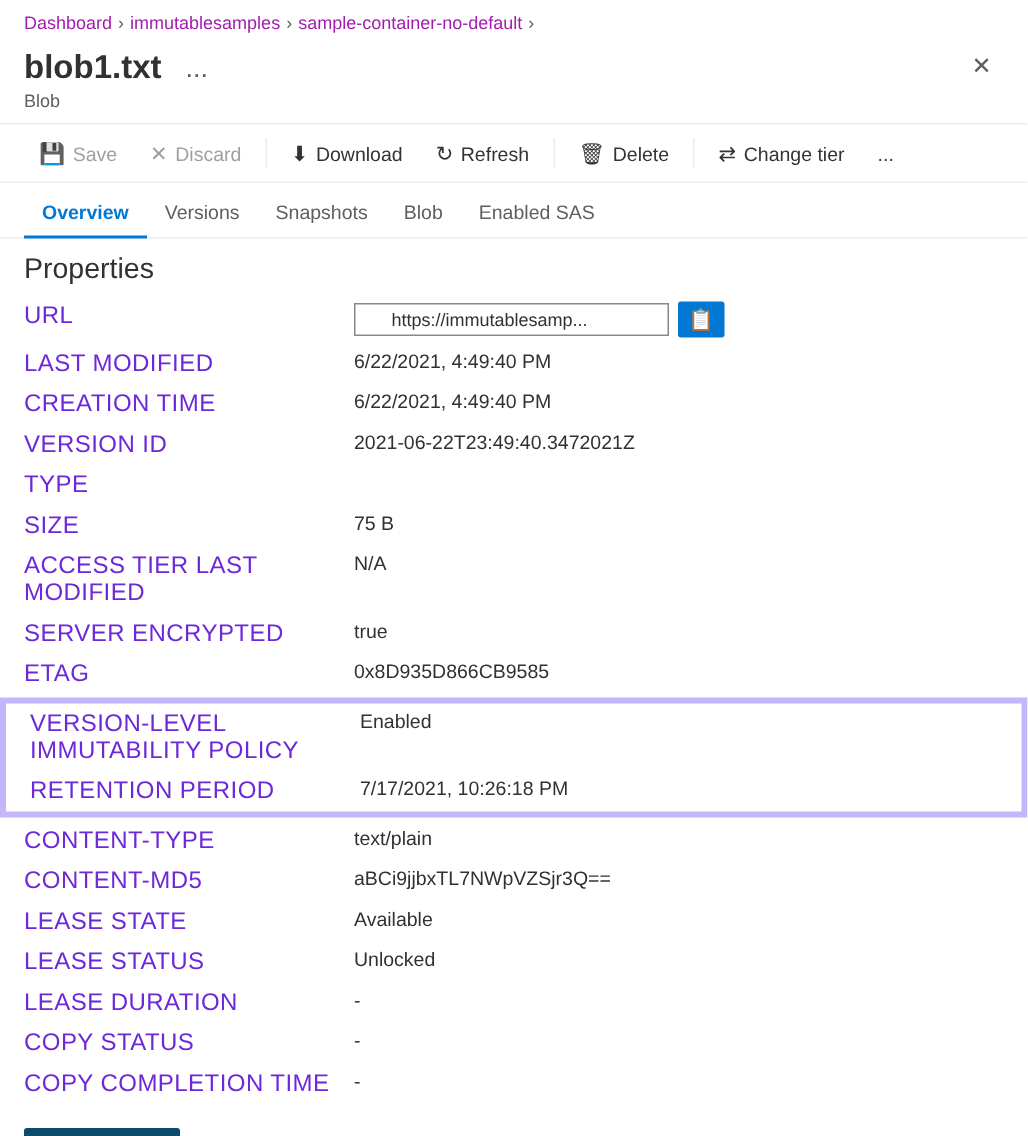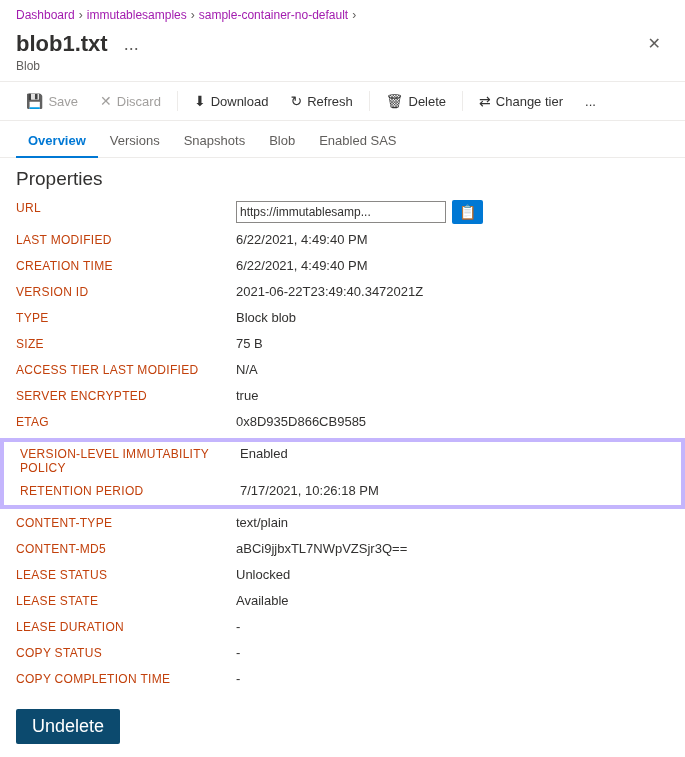--- a/index.html
+++ b/index.html
@@ -117,39 +117,39 @@
     }
     .prop-row {
       display: flex;
       padding: 4px 16px;
       align-items: flex-start;
       min-height: 26px;
     }
     .prop-key {
       width: 220px;
       min-width: 220px;
-      font-size: 12px;
-      color: #c2410c;
+      font-size: 16px;
+      color: #6d28d9;
       text-transform: uppercase;
       letter-spacing: 0.3px;
       padding-top: 1px;
     }
     .prop-val {
       flex: 1;
       font-size: 13px;
       color: #323130;
     }
     .url-row {
       display: flex;
       align-items: center;
       gap: 6px;
     }
     .url-input {
       border: 1px solid #8a8886;
-      padding: 3px 3px;
+      padding: 3px 24px;
       font-size: 12px;
       color: #323130;
       width: 210px;
       background: #fff;
     }
     .copy-btn {
       background: #0078d4;
       border: none;
       padding: 4px 7px;
       cursor: pointer;
@@ -266,21 +266,20 @@
     <div class="prop-val">6/22/2021, 4:49:40 PM</div>
   </div>
 
   <div class="prop-row">
     <div class="prop-key">VERSION ID</div>
     <div class="prop-val">2021-06-22T23:49:40.3472021Z</div>
   </div>
 
   <div class="prop-row">
     <div class="prop-key">TYPE</div>
-    <div class="prop-val">Block blob</div>
   </div>
 
   <div class="prop-row">
     <div class="prop-key">SIZE</div>
     <div class="prop-val">75 B</div>
   </div>
 
 
   <div class="prop-row">
     <div class="prop-key">ACCESS TIER LAST MODIFIED</div>
@@ -312,30 +311,30 @@
     <div class="prop-key">CONTENT-TYPE</div>
     <div class="prop-val">text/plain</div>
   </div>
 
   <div class="prop-row">
     <div class="prop-key">CONTENT-MD5</div>
     <div class="prop-val">aBCi9jjbxTL7NWpVZSjr3Q==</div>
   </div>
 
   <div class="prop-row">
+    <div class="prop-key">LEASE STATE</div>
+    <div class="prop-val">Available</div>
+  </div>
+
+  <div class="prop-row">
     <div class="prop-key">LEASE STATUS</div>
     <div class="prop-val">Unlocked</div>
   </div>
 
   <div class="prop-row">
-    <div class="prop-key">LEASE STATE</div>
-    <div class="prop-val">Available</div>
-  </div>
-
-  <div class="prop-row">
     <div class="prop-key">LEASE DURATION</div>
     <div class="prop-val">-</div>
   </div>
 
   <div class="prop-row">
     <div class="prop-key">COPY STATUS</div>
     <div class="prop-val">-</div>
   </div>
 
   <div class="prop-row">

